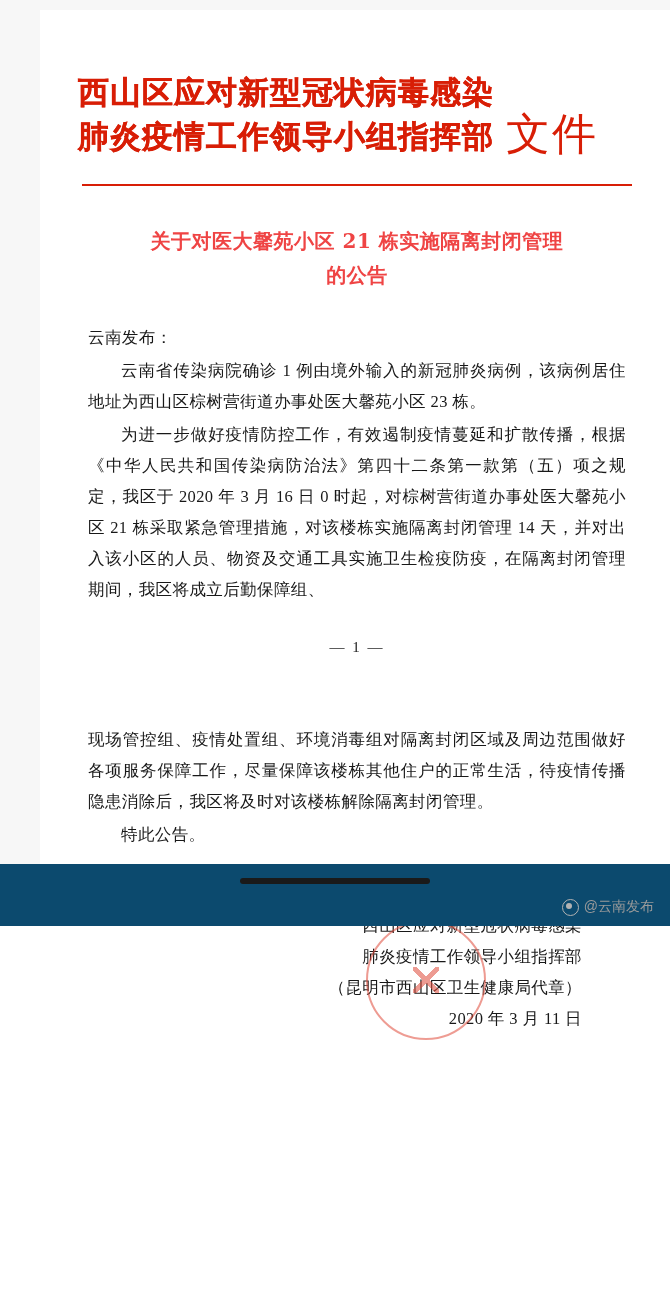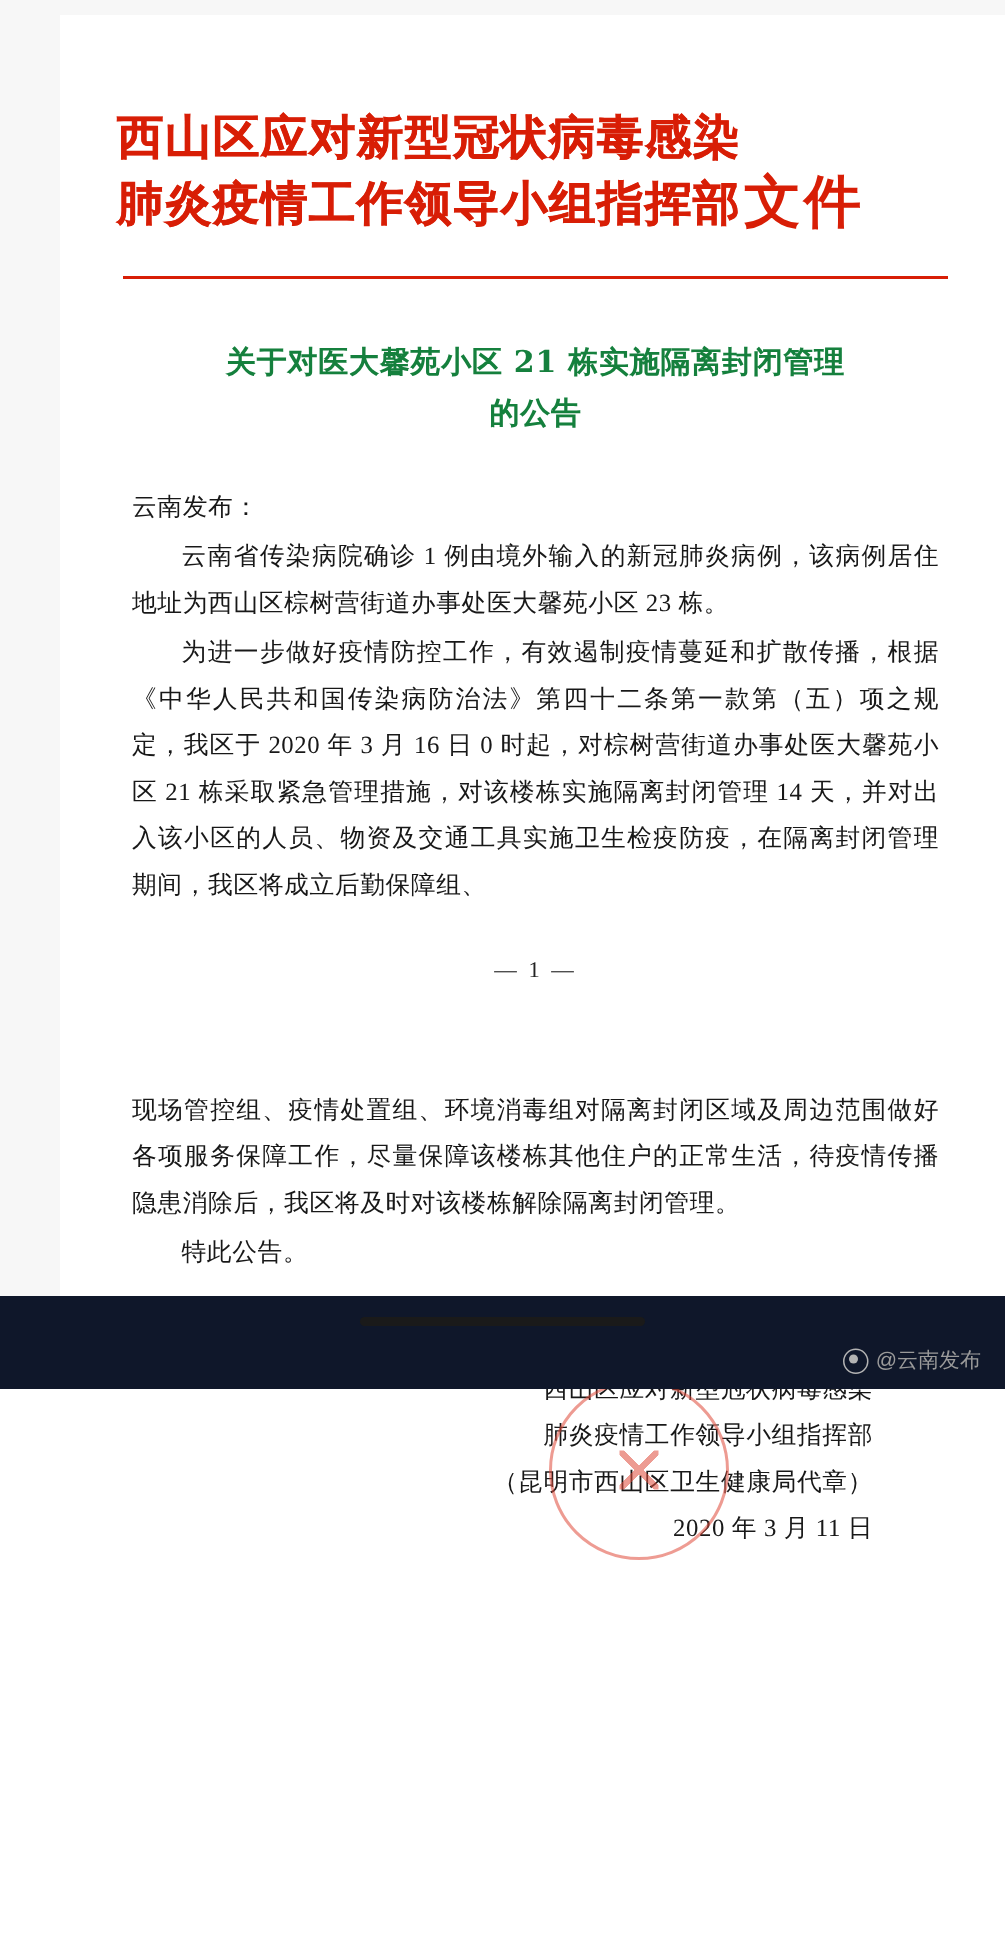--- a/index.html
+++ b/index.html
@@ -61,41 +61,41 @@
     font-weight: bold;
     font-size: 31px;
     letter-spacing: 1px;
     line-height: 44px;
     white-space: nowrap;
     -webkit-text-stroke: 0.4px #d81e06;
   }
   .lh-word {
     color: #d81e06;
     font-family: "DejaVu Serif", "Liberation Serif", serif;
-    font-weight: bold;
-    font-size: 38px;
+    font-weight: normal;
+    font-size: 44px;
     letter-spacing: 2px;
     line-height: 44px;
-    margin-left: 2px;
+    margin-left: 12px;
     padding-bottom: 2px;
     white-space: nowrap;
   }
   .red-rule {
     height: 2px;
     background: #d81e06;
     margin: 26px 24px 0 24px;
   }
 
   .doc-title {
     text-align: center;
     font-family: "DejaVu Serif", "Liberation Serif", serif;
     font-weight: bold;
     font-size: 20px;
     line-height: 34px;
-    color: #15803d;
+    color: #ef4444;
     margin: 44px 60px 0 60px;
     letter-spacing: 0.5px;
   }
 
   .body-text {
     margin: 30px 30px 0 30px;
     font-size: 16.5px;
     line-height: 31px;
     color: #181818;
     letter-spacing: 0.4px;
@@ -172,21 +172,21 @@
       linear-gradient(-45deg, transparent 44%, #e04a3a 44%, #e04a3a 56%, transparent 56%);
   }
 
   
   .footer {
     position: absolute;
     left: 0;
     bottom: 0;
     width: 670px;
     height: 62px;
-    background: #0f172a;
+    background: #0c4a6e;
     display: flex;
     align-items: center;
     justify-content: flex-end;
     box-sizing: border-box;
     padding-right: 14px;
   }
   .home-indicator {
     position: absolute;
     left: 50%;
     top: 14px;

